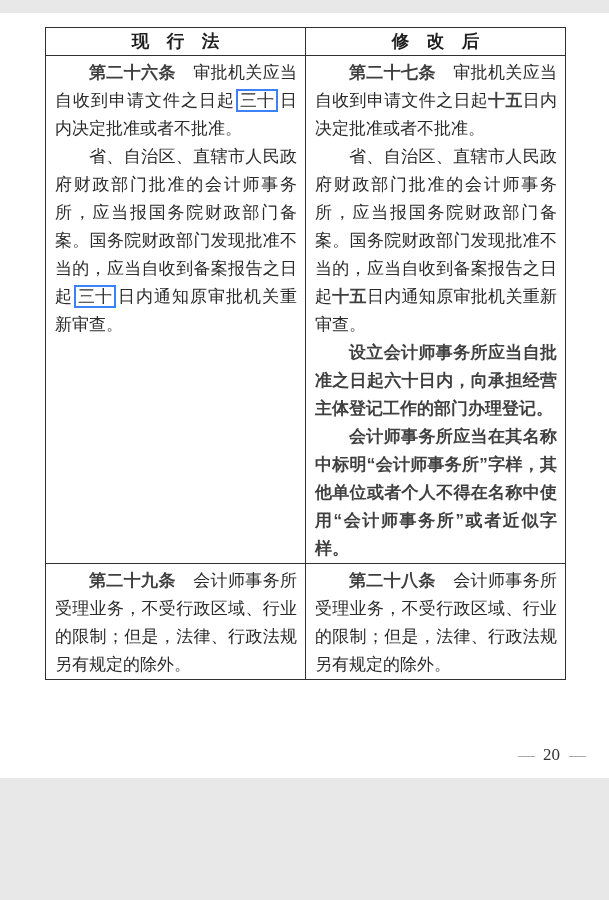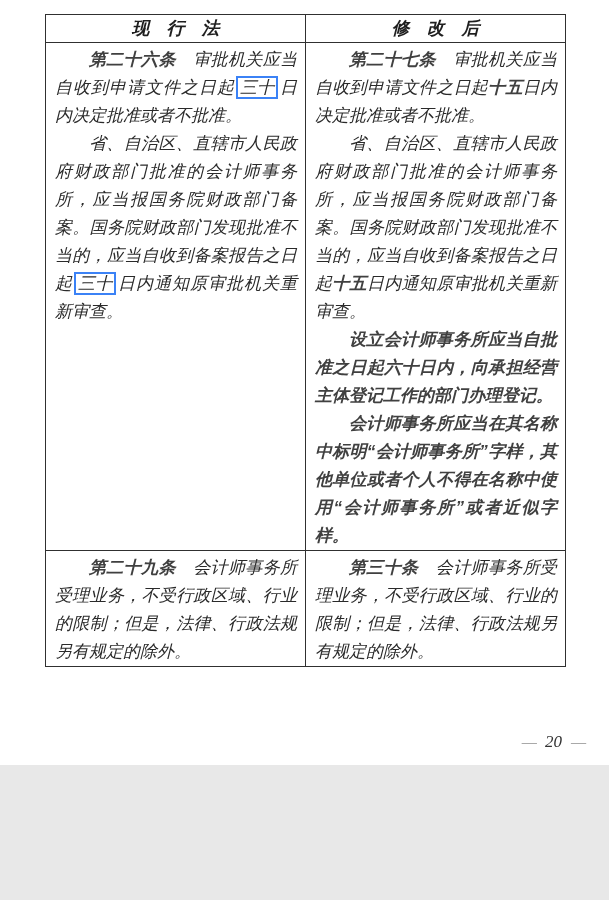--- a/index.html
+++ b/index.html
@@ -1,26 +1,25 @@
 <!DOCTYPE html>
 <html><head>
 <meta charset="utf-8">
 <style>
   html, body { margin: 0; padding: 0; }
   body { background: #e8e8e8; }
   .page {
     position: relative;
     width: 609px;
     height: 765px;
-    margin: 0 auto;
+    margin: 13px auto;
     background: #ffffff;
     font-family: "Liberation Serif", serif;
     color: #2a2a2a;
     overflow: hidden;
-    font-style: italic;
   }
   table.cmp {
     position: absolute;
     left: 45px;
     top: 14px;
     width: 520px;
     border-collapse: collapse;
     table-layout: fixed;
   }
   table.cmp col { width: 260px; }
@@ -106,21 +105,21 @@
           <p><span>省、自治区、直辖市人民政府财政部门批准的会计师事务所，应当报国务院财政部门备案。国务院财政部门发现批准不当的，应当自收到备案报告之日起</span><span class="seg-b">十五</span><span>日内通知原审批机关重新审查。</span></p>
           <p><span class="seg-b">设立会计师事务所应当自批准之日起六十日内，向承担经营主体登记工作的部门办理登记。</span></p>
           <p><span class="seg-b">会计师事务所应当在其名称中标明“会计师事务所”字样，其他单位或者个人不得在名称中使用“会计师事务所”或者近似字样。</span></p>
         </td>
       </tr>
       <tr class="r4">
         <td>
           <p><span class="seg-b">第二十九条</span><span>　会计师事务所受理业务，不受行政区域、行业的限制；但是，法律、行政法规另有规定的除外。</span></p>
         </td>
         <td>
-          <p><span class="seg-b">第三十条</span><span>　会计师事务所受理业务，不受行政区域、行业的限制；但是，法律、行政法规另有规定的除外。</span></p>
+          <p><span class="seg-b">第二十八条</span><span>　会计师事务所受理业务，不受行政区域、行业的限制；但是，法律、行政法规另有规定的除外。</span></p>
         </td>
       </tr>
     </tbody>
   </table>
 
   <div class="footer">
     <span class="dash">—</span>
     <span class="pagenum">20</span>
     <span class="dash">—</span>
   </div>

